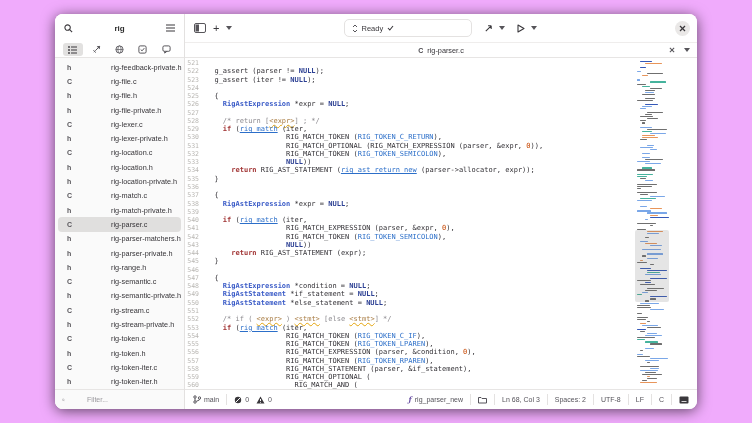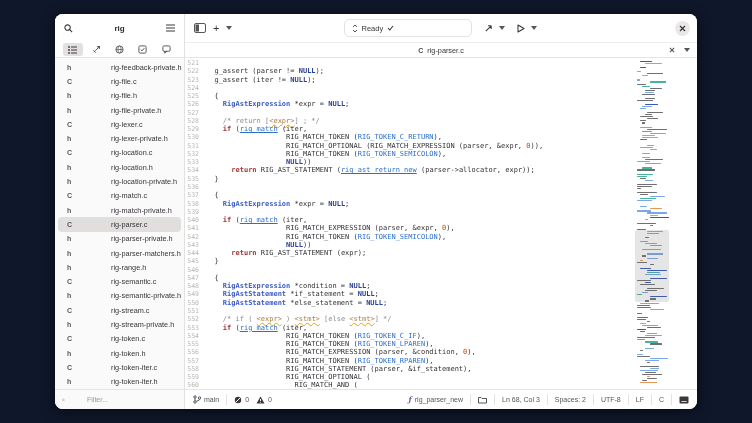--- a/index.html
+++ b/index.html
@@ -1,18 +1,18 @@
 <!DOCTYPE html>
 <html style="--c-kw: #a13434; --c-type: #3a5bc7; --c-const: #2b3f93; --c-func: #2c6fc9; --c-macro: #2c6fc9; --c-comment: #8d8b90; --c-commentEm: #a87b42; --c-squiggle: #e5a50a; --c-number: #c64600; --c-plain: #333136;"><head>
 <meta charset="utf-8">
 <style>
   * { margin:0; padding:0; box-sizing:border-box; }
   html,body { width:752px; height:423px; background:#000; overflow:hidden;
               font-family:"Liberation Sans", sans-serif; }
-  .stage { position:relative; width:752px; height:423px; background:#0f172a; }
+  .stage { position:relative; width:752px; height:423px; background:#f0abfc; }
 
   .window { position:absolute; left:55px; top:14px; width:642px; height:395px;
             background:#fff; border-radius:8px; overflow:hidden; display:flex;
             box-shadow:0 2px 14px rgba(0,0,0,.6); }
 
   
   .sidebar { width:130px; flex:none; display:flex; flex-direction:column;
              background:#fafafa; border-right:1px solid #e3e1e0; }
   .sb-header { height:28px; flex:none; background:#fff; display:flex; align-items:center;
                padding:0 7px; justify-content:space-between; }
@@ -205,25 +205,25 @@
           <div class="file-row">
             <span class="lang-badge">h</span>
             <span class="file-name">rig-match-private.h</span>
           </div>
           <div class="file-row selected">
             <span class="lang-badge">C</span>
             <span class="file-name">rig-parser.c</span>
           </div>
           <div class="file-row">
             <span class="lang-badge">h</span>
+            <span class="file-name">rig-parser-matchers.h</span>
+          </div>
+          <div class="file-row">
+            <span class="lang-badge">h</span>
             <span class="file-name">rig-parser-private.h</span>
-          </div>
-          <div class="file-row">
-            <span class="lang-badge">h</span>
-            <span class="file-name">rig-parser-matchers.h</span>
           </div>
           <div class="file-row">
             <span class="lang-badge">h</span>
             <span class="file-name">rig-range.h</span>
           </div>
           <div class="file-row">
             <span class="lang-badge">C</span>
             <span class="file-name">rig-semantic.c</span>
           </div>
           <div class="file-row">

